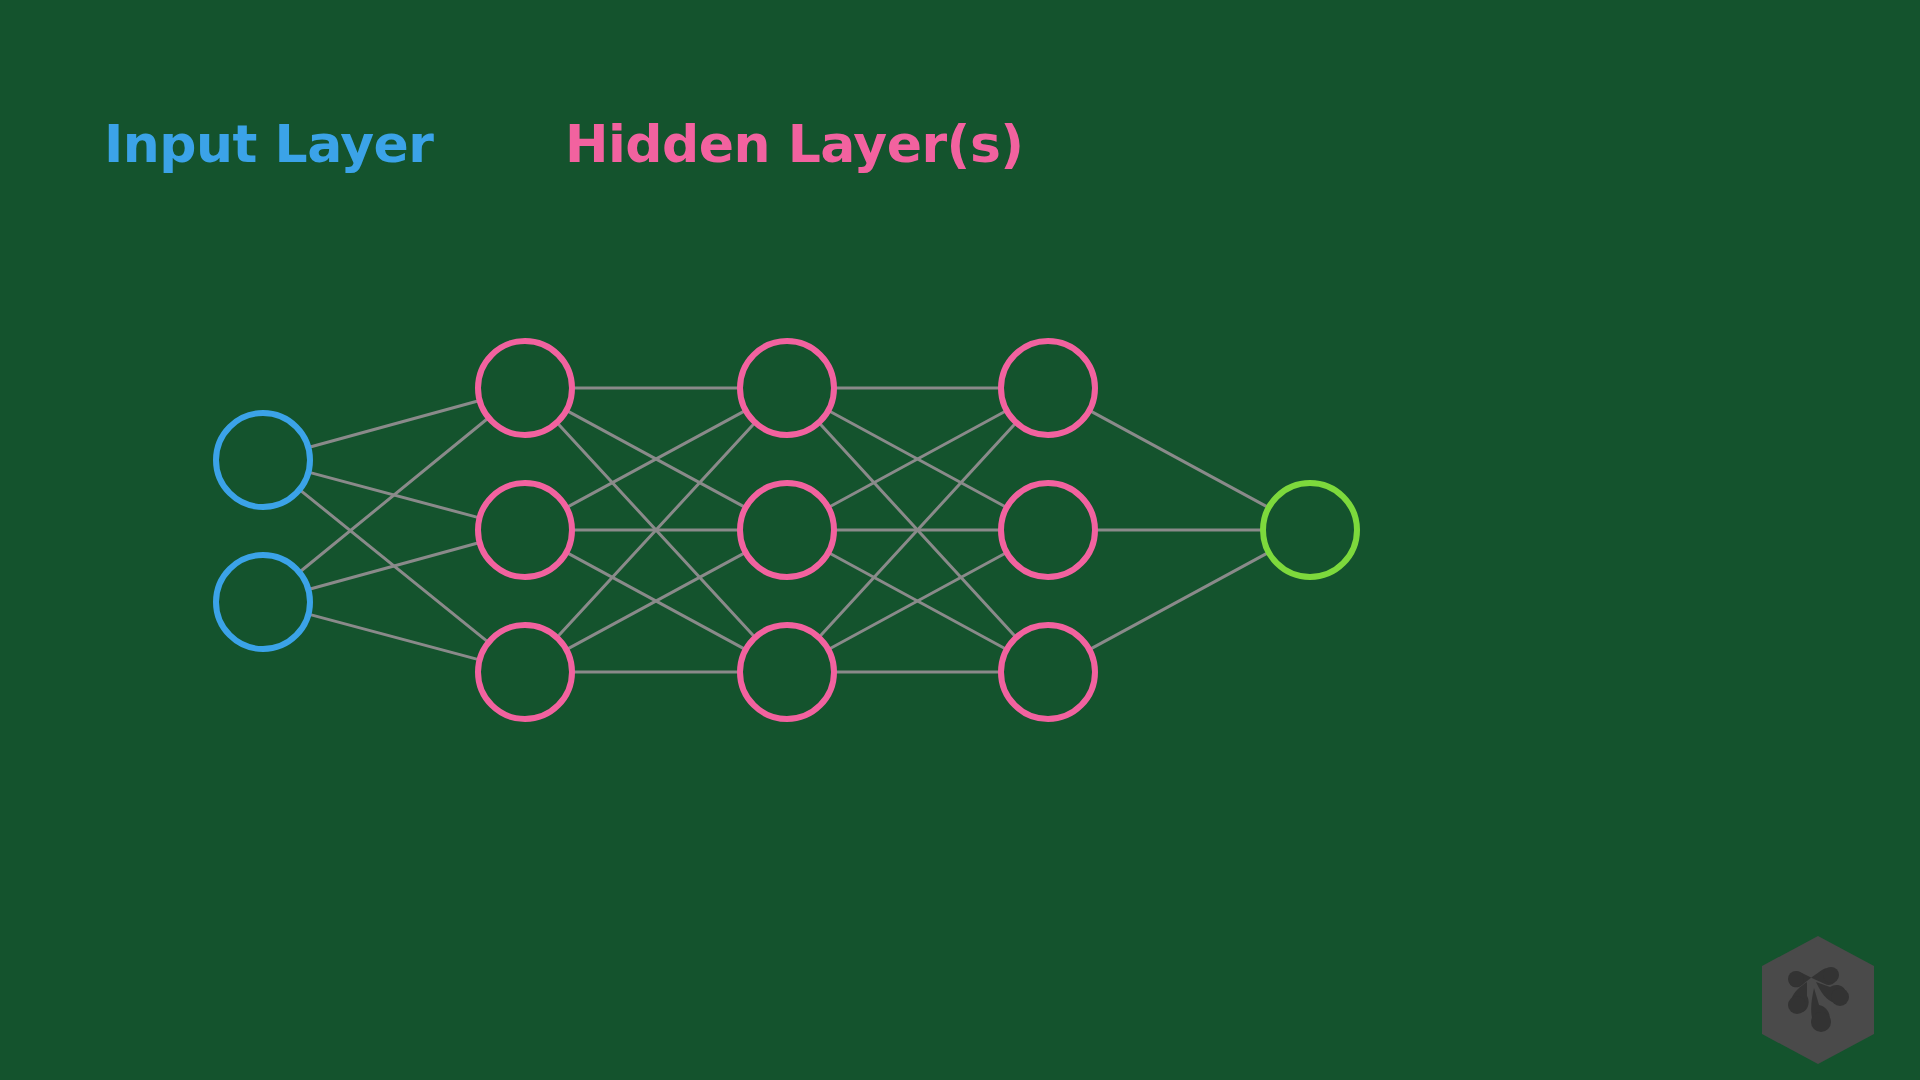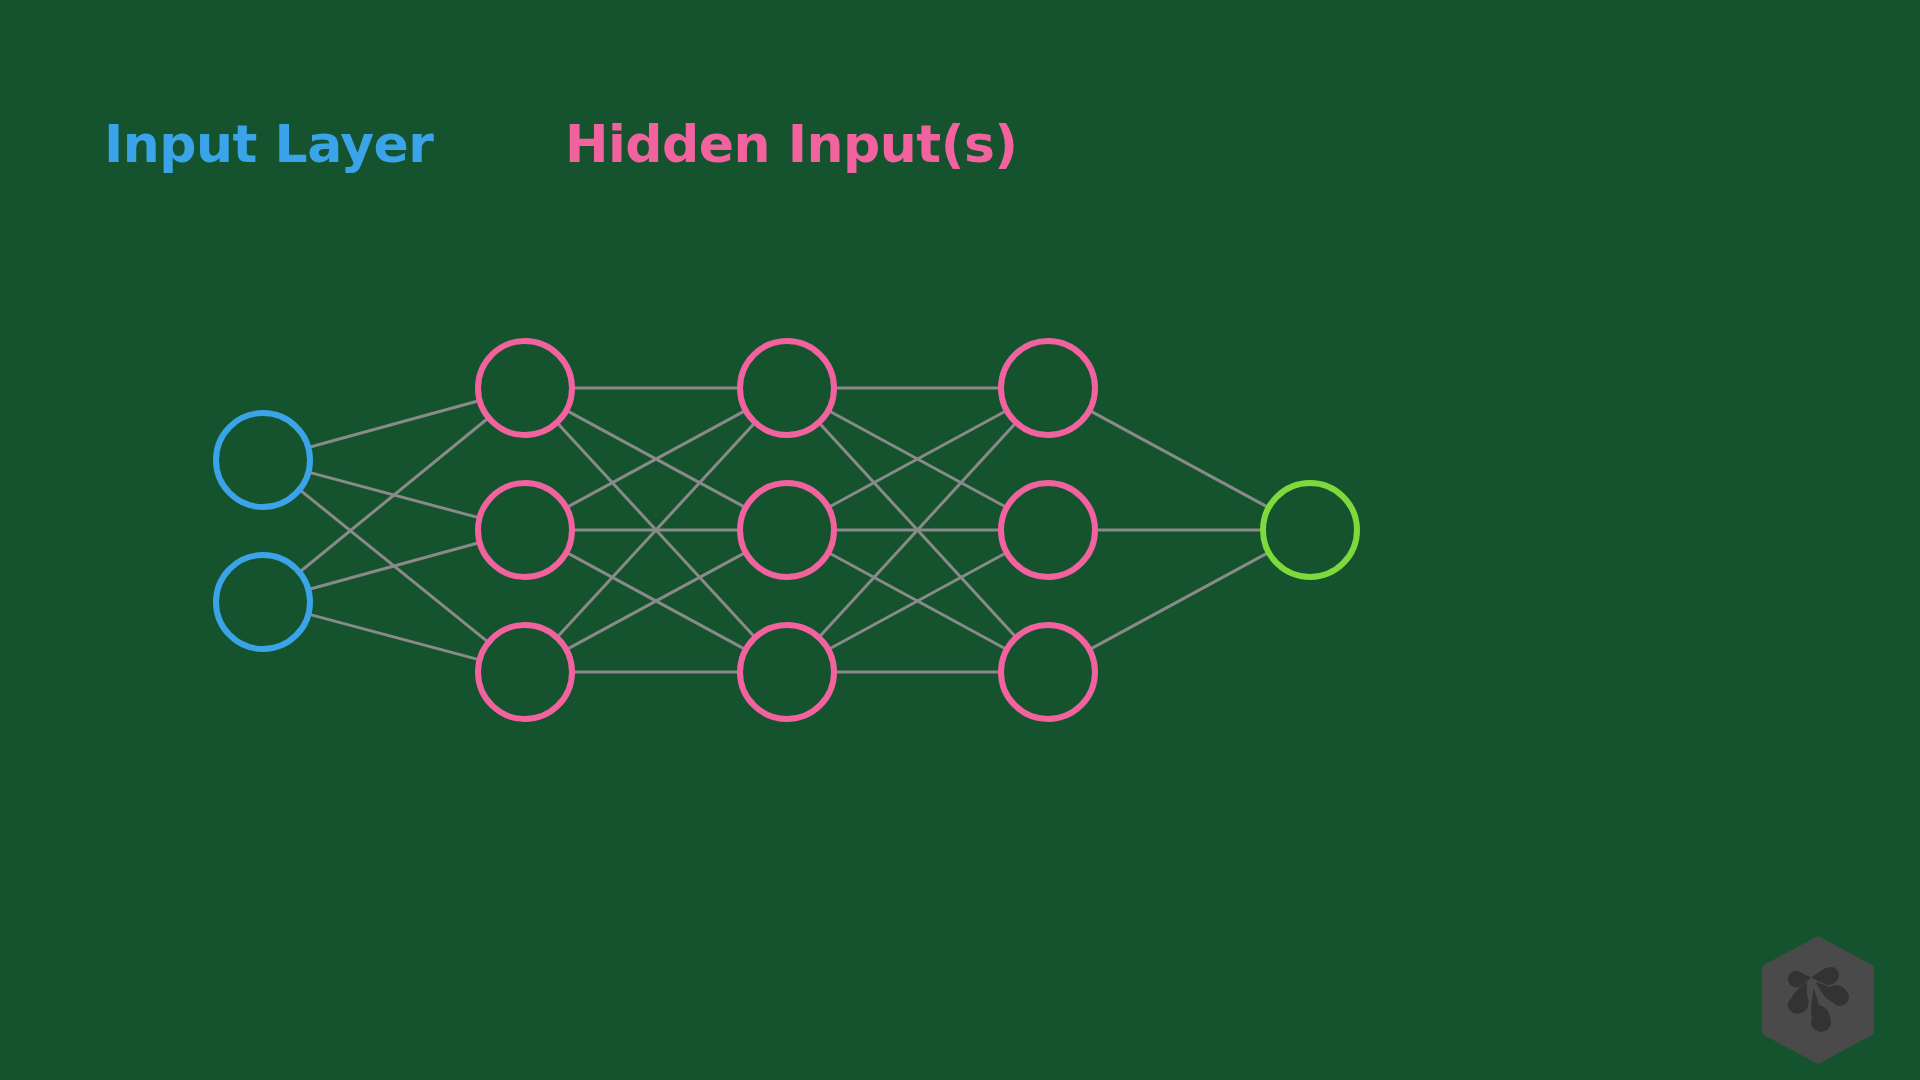--- a/index.html
+++ b/index.html
@@ -97,21 +97,21 @@
         <circle cx="787" cy="672" r="47" fill="none" stroke="#F2629F" stroke-width="6"></circle>
         <circle cx="1048" cy="388" r="47" fill="none" stroke="#F2629F" stroke-width="6"></circle>
         <circle cx="1048" cy="530" r="47" fill="none" stroke="#F2629F" stroke-width="6"></circle>
         <circle cx="1048" cy="672" r="47" fill="none" stroke="#F2629F" stroke-width="6"></circle>
         <circle cx="1310" cy="530" r="47" fill="none" stroke="#7DD93C" stroke-width="6"></circle>
       </g>
   </svg>
 
   <div class="layer-label" id="label-input" style="color: rgb(59, 163, 232);">Input Layer</div>
 
-  <div class="layer-label" id="label-hidden" style="color: rgb(242, 98, 159);">Hidden Input(s)</div>
+  <div class="layer-label" id="label-hidden" style="color: rgb(242, 98, 159);">Hidden Layer(s)</div>
 
 
   <svg id="watermark" viewBox="0 0 148 142">
     <path id="wm-hex" d="M74 6 L130 36 L130 104 L74 134 L18 104 L18 36 Z" fill="#4A4A4A"></path>
     <g id="wm-glyph" fill="#333333">
       <path d="M56 42
                C50 40 44 44 45 51
                C46 58 54 59 58 55
                L68 47
                L78 40

